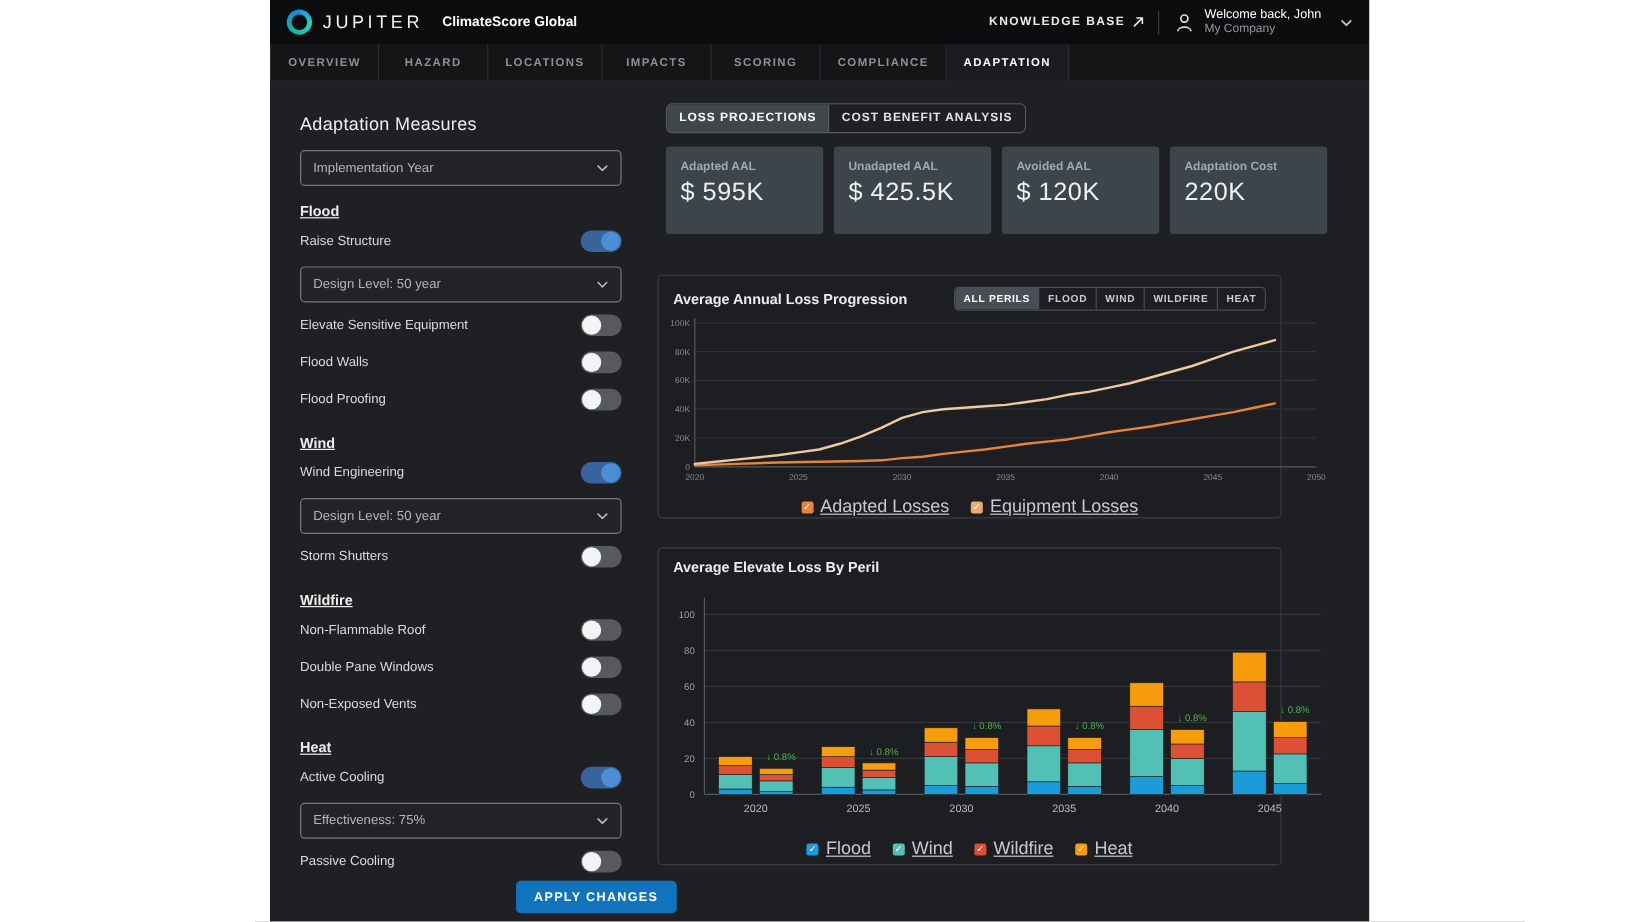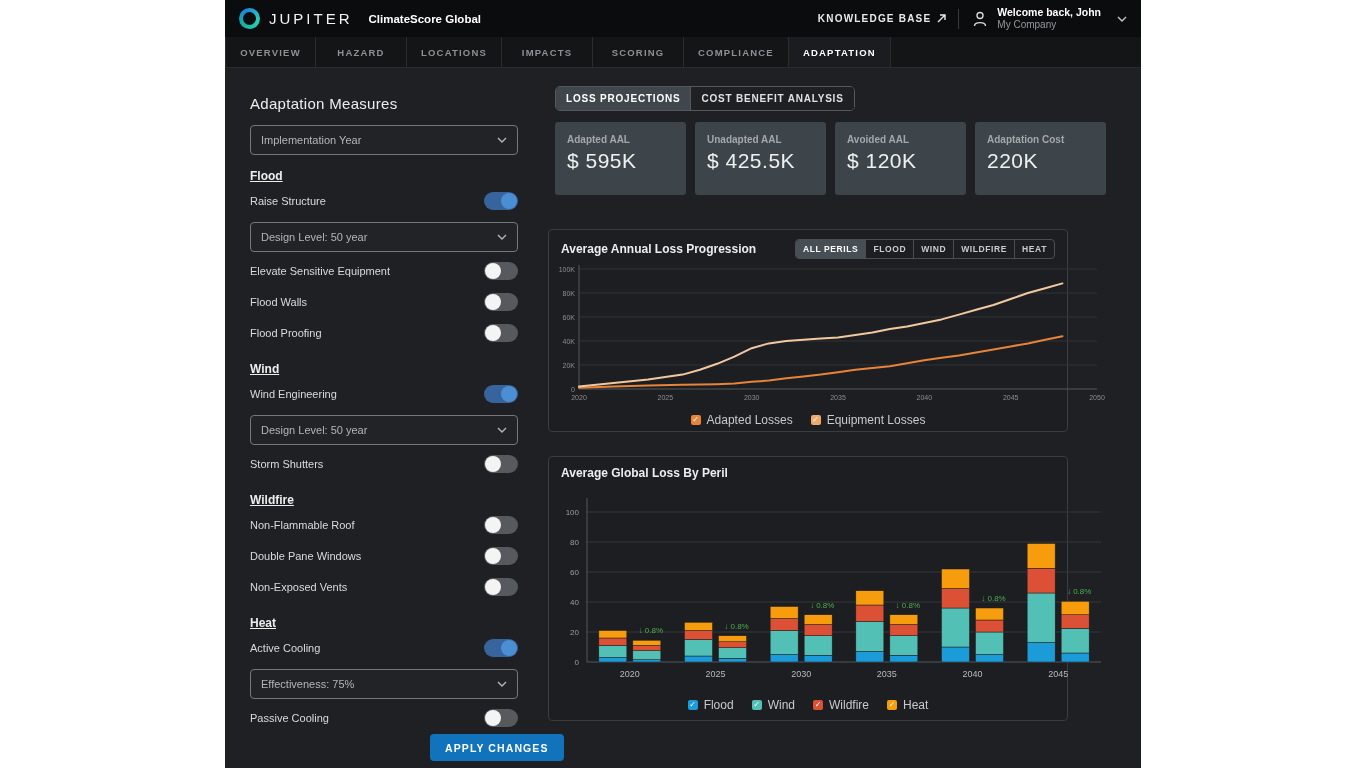--- a/index.html
+++ b/index.html
@@ -10,21 +10,21 @@
   .hdr { height:37px; background:#0b0c0e; display:flex; align-items:center; padding:0 14px; }
   .logo { width:21px; height:21px; border-radius:50%; background:conic-gradient(from 220deg,#17b2a0,#1c86d8,#2ad0b8,#17b2a0); position:relative; flex:0 0 auto; }
   .logo::after { content:""; position:absolute; inset:4px; background:#0b0c0e; border-radius:50%; }
   .brand { color:#f2f3f4; font-size:15px; letter-spacing:3px; margin-left:9px; font-weight:400; }
   .product { color:#ffffff; font-size:11.5px; font-weight:bold; margin-left:16px; }
   .hdr-right { margin-left:auto; display:flex; align-items:center; gap:12px; }
   .kb { color:#e8e9ea; font-size:10px; font-weight:bold; letter-spacing:1.2px; display:flex; align-items:center; gap:6px; cursor:pointer; }
   .kb svg { display:block; }
   .hdr-div { width:1px; height:20px; background:#3a3c3e; }
   .user { display:flex; align-items:center; gap:8px; cursor:pointer; }
-  .welcome { color:#ffffff; font-size:10.5px; font-weight:bold; line-height:13px; }
+  .welcome { color:#ffffff; font-size:10.5px; font-weight:normal; line-height:13px; }
   .company { color:#95989b; font-size:10px; line-height:12px; }
   .chev { margin-left:8px; }
 
   
   .nav { height:31px; background:#141517; display:flex; border-bottom:1px solid #2a2c2e; }
   .nav-tab { min-width:91px; padding:0 14px; display:flex; align-items:center; justify-content:center; font-size:9.5px; font-weight:bold; letter-spacing:1.2px; color:#8e9194; border-right:1px solid #2a2c2e; cursor:pointer; }
   .nav-tab:first-child { border-left:1px solid #2a2c2e;text-align:right; }
   .nav-tab.active { color:#ffffff; background:#1b1c1f; }
 
   
@@ -61,21 +61,21 @@
   #chart2 { top:388px; height:265px; }
   .chart-head { display:flex; align-items:center; justify-content:space-between; padding:9px 12px 0 12px; }
   .chart-title { color:#eceded; font-size:12px; font-weight:bold; }
   .seg { display:flex; border:1px solid #4a4e52; border-radius:4px; overflow:hidden; }
   .seg-btn { padding:4px 7px; font-size:8.5px; font-weight:bold; letter-spacing:0.6px; color:#c9cbcd; cursor:pointer; background:transparent; }
   .seg-btn.active { background:#474e54; color:#ffffff; }
   .seg-btn + .seg-btn { border-left:1px solid #4a4e52; }
   .legend { display:flex; justify-content:center; gap:18px; align-items:center; }
   .leg-item { display:flex; align-items:center; gap:6px; }
   .leg-box { width:10px; height:10px; border-radius:2px; display:flex; align-items:center; justify-content:center; color:#fff; font-size:8px; line-height:10px; cursor:pointer; }
-  .leg-label { color:#c7c9ca; font-size:12px; }
+  .leg-label { color:#c7c9ca; font-size:15px;text-decoration:underline; }
   svg text { font-family:"Liberation Sans", sans-serif; }
 </style>
 </head>
 <body>
 
 <div class="app">
 
   <div class="hdr">
     <span class="logo"></span>
     <span class="brand">JUPITER</span>
@@ -275,21 +275,21 @@
           <span class="leg-item">
             <span class="leg-box" style="background: rgb(232, 131, 58);">✓</span>
             <span class="leg-label">Adapted Losses</span>
           </span>
           <span class="leg-item">
             <span class="leg-box" style="background: rgb(237, 170, 112);">✓</span>
             <span class="leg-label">Equipment Losses</span>
           </span>
         </div></div>
     <div class="chart-card" id="chart2"><div class="chart-head">
-          <div class="chart-title">Average Global Loss By Peril</div>
+          <div class="chart-title">Average Elevate Loss By Peril</div>
         </div><svg width="565" height="208" viewBox="0 0 565 208" style="margin-top: 4px;">
           <line x1="38" y1="178" x2="552" y2="178" stroke="#55585c" stroke-width="1"></line>
           <text x="30" y="181" text-anchor="end" fill="#9b9ea1" font-size="8">0</text>
           <line x1="38" y1="148" x2="552" y2="148" stroke="#34363a" stroke-width="1"></line>
           <text x="30" y="151" text-anchor="end" fill="#9b9ea1" font-size="8">20</text>
           <line x1="38" y1="118" x2="552" y2="118" stroke="#34363a" stroke-width="1"></line>
           <text x="30" y="121" text-anchor="end" fill="#9b9ea1" font-size="8">40</text>
           <line x1="38" y1="88" x2="552" y2="88" stroke="#34363a" stroke-width="1"></line>
           <text x="30" y="91" text-anchor="end" fill="#9b9ea1" font-size="8">60</text>
           <line x1="38" y1="58" x2="552" y2="58" stroke="#34363a" stroke-width="1"></line>

